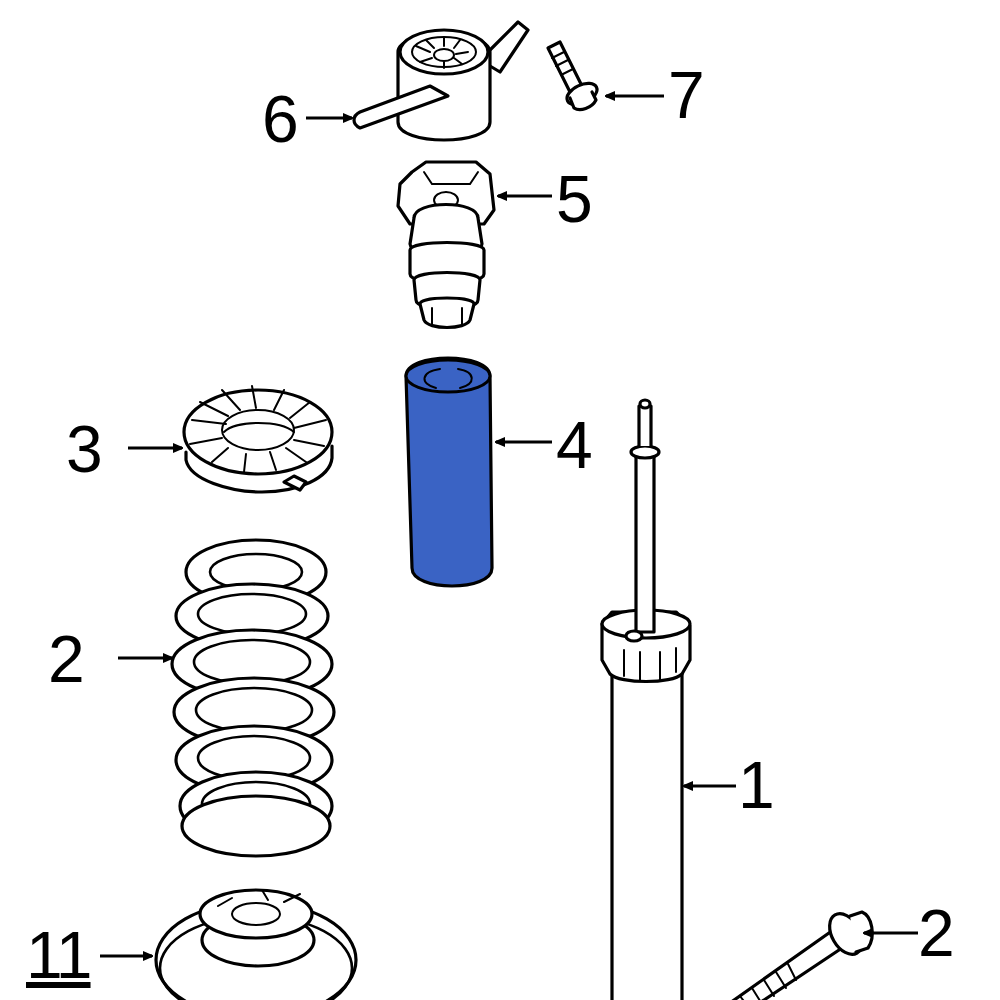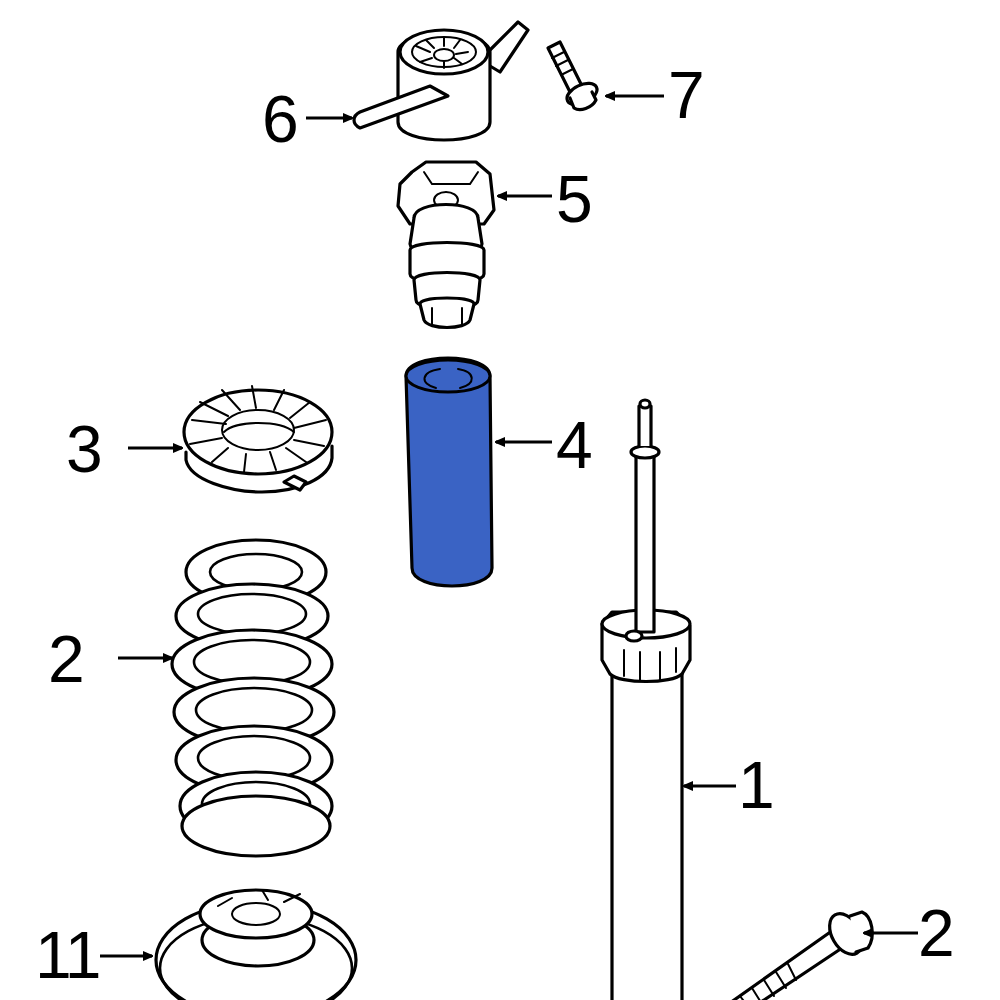--- a/index.html
+++ b/index.html
@@ -129,13 +129,13 @@
 </svg>
 
 <div class="callout" style="left:262px; top:86px;">6</div>
 <div class="callout" style="left:668px; top:62px;">7</div>
 <div class="callout" style="left:556px; top:166px;">5</div>
 <div class="callout" style="left:556px; top:412px;">4</div>
 <div class="callout" style="left:66px; top:416px;">3</div>
 <div class="callout" style="left:48px; top:626px;">2</div>
 <div class="callout" style="left:738px; top:752px;">1</div>
 <div class="callout" style="left:918px; top:900px;">2</div>
-<div class="callout" style="left:35px; top:922px;">11</div>
+<div class="callout" style="left:26px; top:922px;text-decoration:underline;">11</div>
 
 </body></html>

